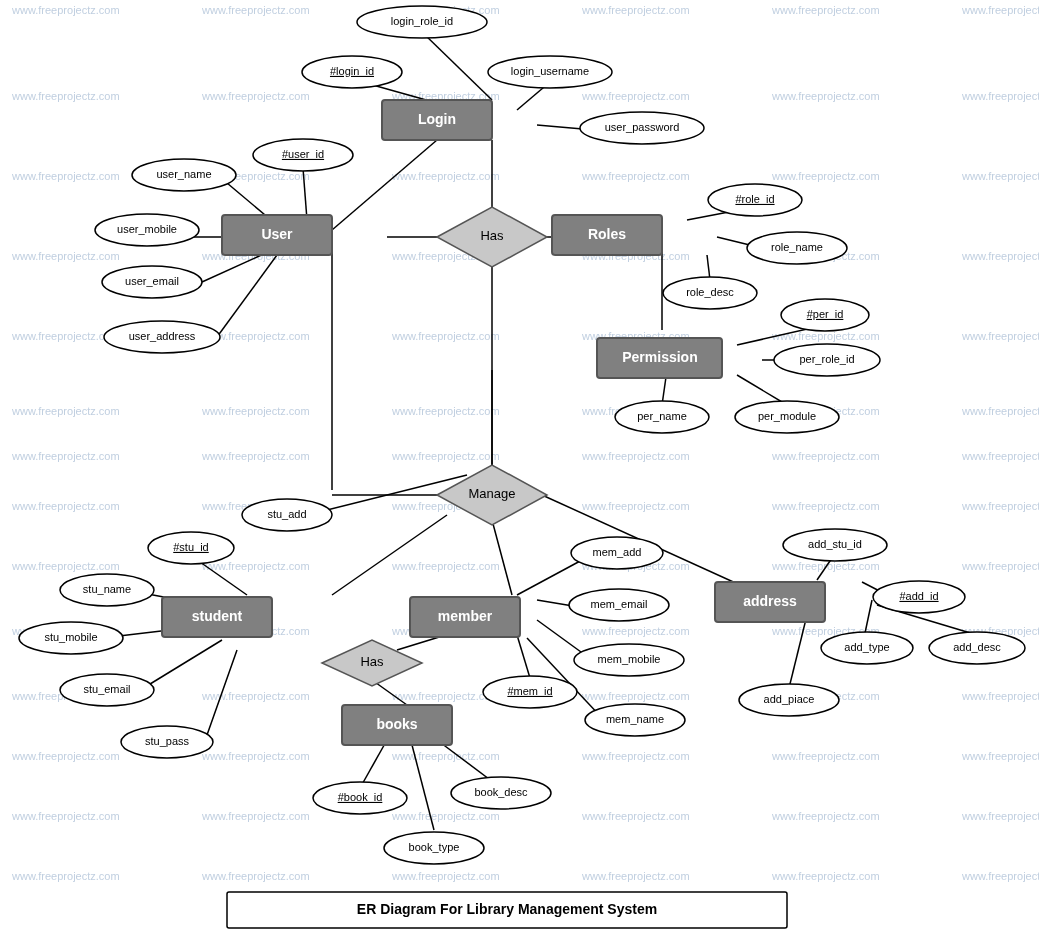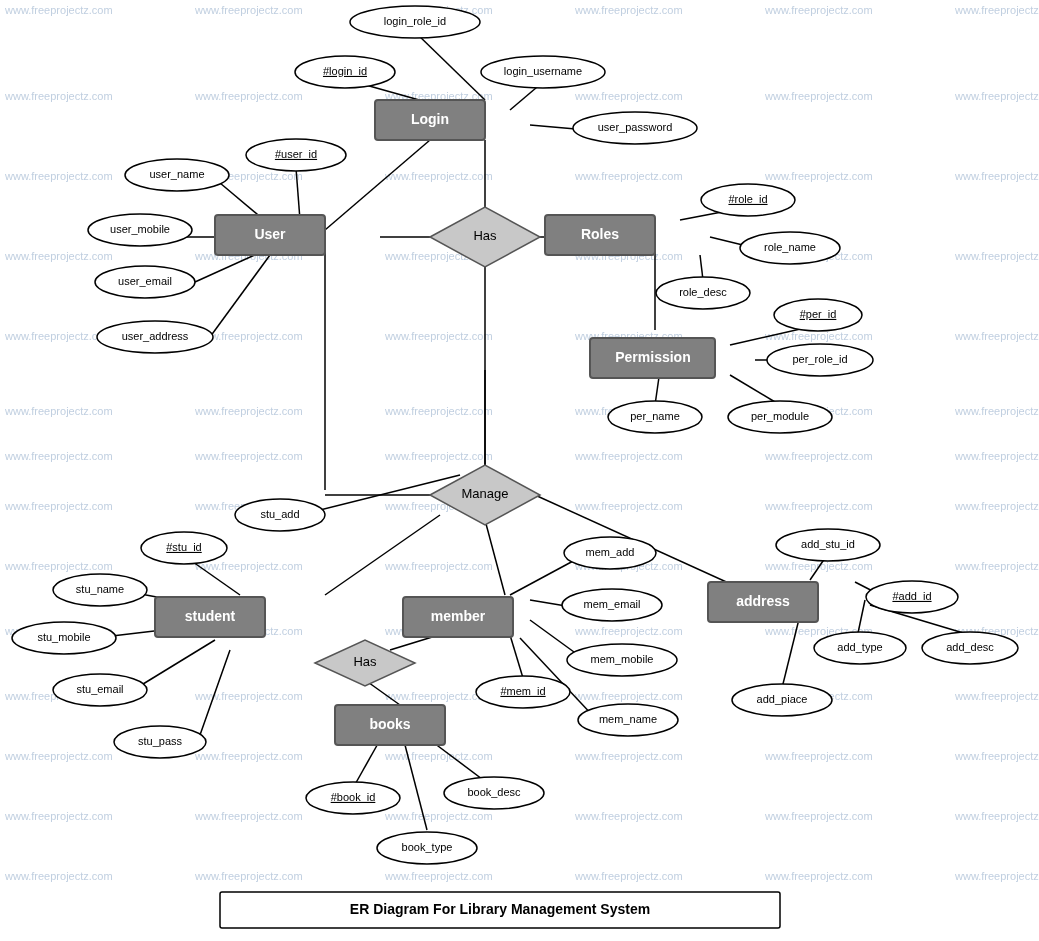--- a/index.html
+++ b/index.html
@@ -6,21 +6,21 @@
     body {
       background: #fff;
       font-family: Arial, sans-serif;
       width: 1039px;
       height: 941px;
       overflow: hidden;
       position: relative;
     }
     .diagram-container {
       position: absolute;
-      top: 0; left: 0;
+      top: 0; left: 7px;
       width: 868px;
       height: 941px;
     }
     svg {
       position: absolute;
       top: 0; left: 0;
       width: 1039px;
       height: 941px;
     }
     

